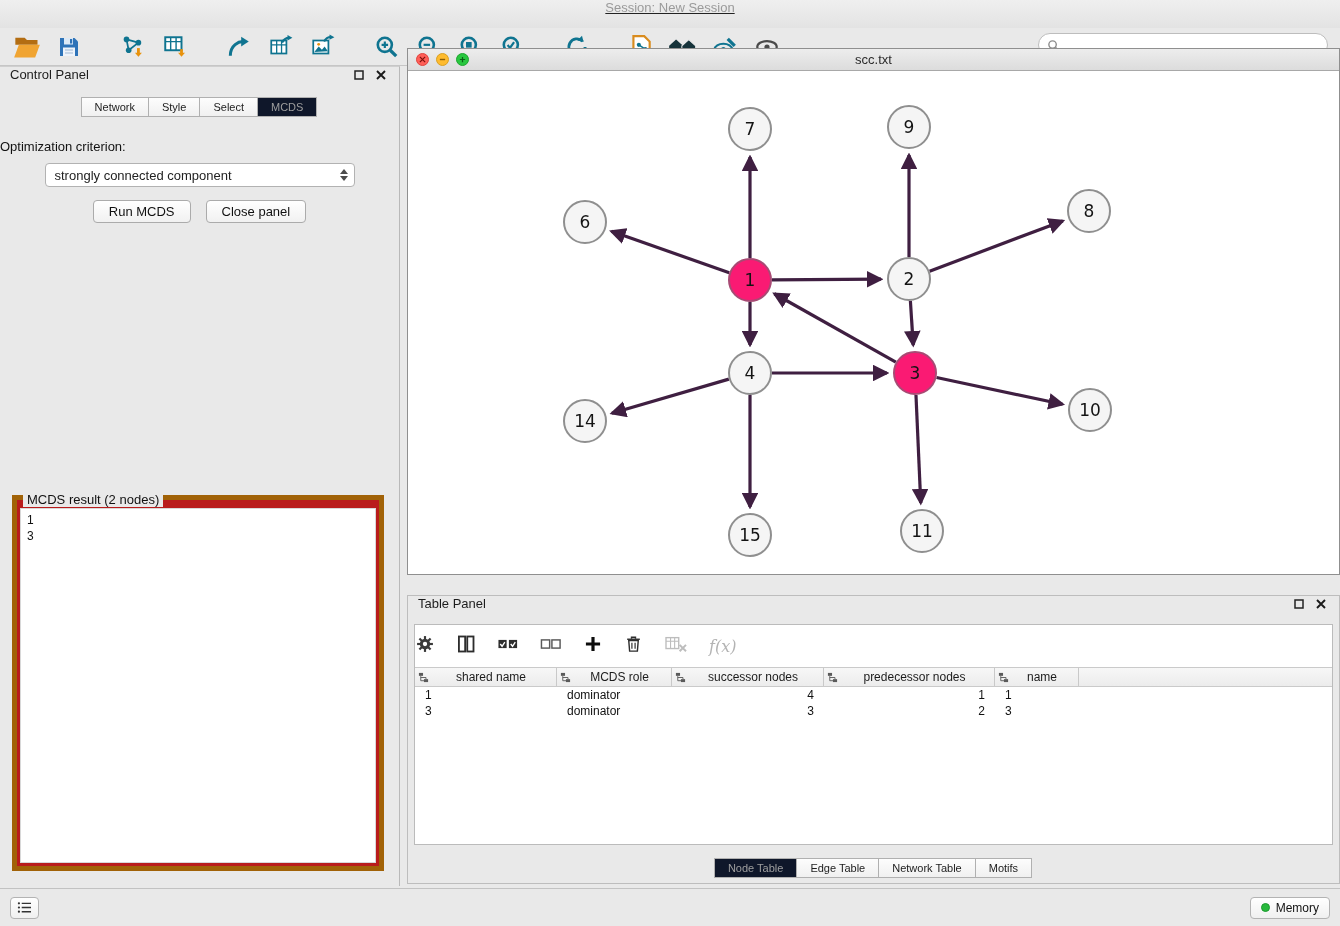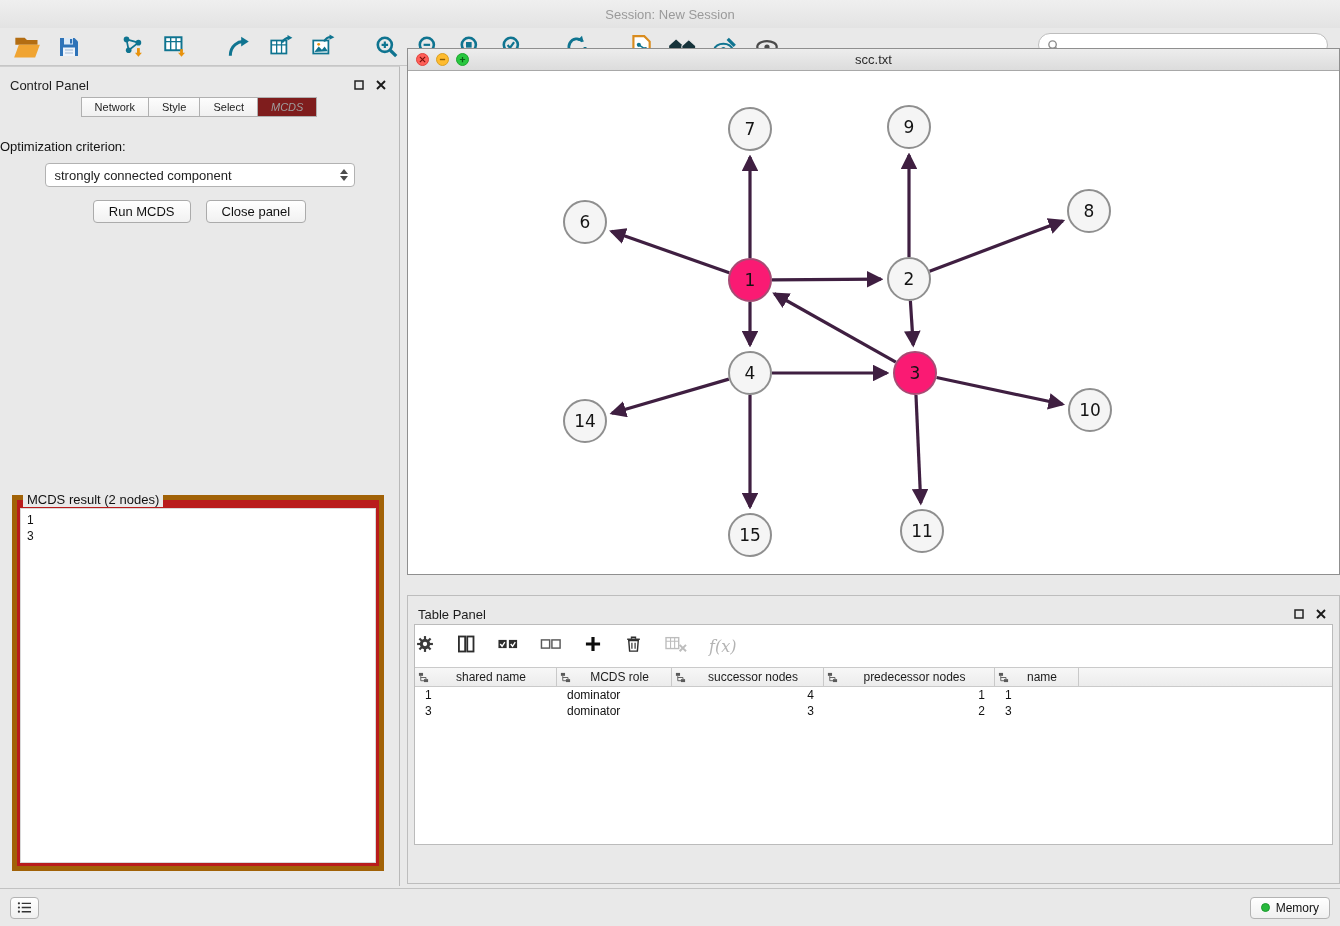--- a/index.html
+++ b/index.html
@@ -2,43 +2,43 @@
 <html><head>
 <meta charset="utf-8">
 <style>
   * { margin:0; padding:0; box-sizing:border-box; }
   html,body { width:1340px; height:926px; overflow:hidden; }
   body { font-family:"Liberation Sans", sans-serif; background:#e9e9e9; color:#222; user-select:none; }
   .app { position:relative; width:1340px; height:926px; }
 
   
   .titlebar { position:absolute; left:0; top:0; width:100%; height:28px;
-    background:linear-gradient(#efefef,#e3e3e3); display:flex; align-items:center; justify-content:center; }
+    background:linear-gradient(#efefef,#e3e3e3); display:flex; justify-content:center;text-decoration:underline; }
   .titlebar span { font-size:13px; color:#9a9a9a; }
 
   
   .toolbar { position:absolute; left:0; top:28px; width:100%; height:38px;
     display:flex; align-items:center; padding:0 10px; gap:8px; border-bottom:1px solid #c6c6c6; background:#e9e9e9; }
   .tbtn { width:34px; height:32px; display:flex; align-items:center; justify-content:center; border-radius:4px; cursor:default; }
   .tgap { width:14px; }
   .searchbox { position:absolute; right:12px; top:5px; width:290px; height:24px; background:#fff;
     border:1px solid #bdbdbd; border-radius:12px; display:flex; align-items:center; padding:0 8px; }
   .searchbox input { border:none; outline:none; flex:1; font-size:12px; background:transparent; font-family:"Liberation Sans",sans-serif; }
 
   
   .control-panel { position:absolute; left:0; top:66px; width:400px; bottom:40px;
     background:#e9e9e9; border-right:1px solid #b9b9b9; border-top:1px solid #cfcfcf; }
-  .panel-head { height:26px; display:flex; align-items:flex-end; padding:0 10px; }
+  .panel-head { height:26px; display:flex; align-items:flex-start; padding:0 10px; }
   .panel-head .ptitle { font-size:13px; color:#1d1d1d; }
   .panel-head .spacer { flex:1; }
   .wicon { width:16px; height:16px; display:flex; align-items:center; justify-content:center; margin-left:6px; cursor:default; }
   .tabrow { display:flex; justify-content:center; margin-top:4px; }
   .tab { font-size:11px; padding:3px 13px; border:1px solid #b0b0b0; margin-left:-1px;
     background:linear-gradient(#fdfdfd,#f0f0f0); color:#1d1d1d; cursor:default; white-space:nowrap; }
-  .tab.active { background:#7f1d1d; color:#9e9e9e;font-style:italic; }
+  .tab.active { background:#0f172a; color:#9e9e9e; }
   .opt-label { font-size:13px; margin-top:22px; color:#111; }
   .dropdown { width:310px; height:24px; margin:9px auto 0 auto; background:#fff; border:1px solid #b2b2b2;
     border-radius:4px; display:flex; align-items:center; padding:0 6px 0 9px; font-size:13px; cursor:default; }
   .dropdown .dval { flex:1; }
   .stepper { display:flex; flex-direction:column; align-items:center; gap:2px; }
   .tri-up { width:0; height:0; border-left:4px solid transparent; border-right:4px solid transparent; border-bottom:5px solid #4c4c4c; }
   .tri-dn { width:0; height:0; border-left:4px solid transparent; border-right:4px solid transparent; border-top:5px solid #4c4c4c; }
   .btnrow { display:flex; justify-content:center; gap:15px; margin-top:13px; }
   .pbtn { font-size:13px; padding:3px 15px; border:1px solid #ababab; border-radius:4px;
     background:linear-gradient(#ffffff,#f1f1f1); color:#111; cursor:default; font-family:"Liberation Sans",sans-serif; }
@@ -493,20 +493,26 @@
         <div class="trow">
           <div class="td c0">3</div>
           <div class="td c1">dominator</div>
           <div class="td c2 alr">3</div>
           <div class="td c3 alr">2</div>
           <div class="td c4">3</div>
         </div>
       </div>
     </div>
 
+    <div class="btabs">
+      <div class="tab active">Node Table</div>
+      <div class="tab">Edge Table</div>
+      <div class="tab">Network Table</div>
+      <div class="tab">Motifs</div>
+    </div>
   </div>
 
   <div class="statusbar">
     <div class="sbtn">
       <svg width="15" height="13" viewBox="0 0 16 14">
         <circle cx="2" cy="2.5" r="1.2" fill="#333"></circle>
           <circle cx="2" cy="7" r="1.2" fill="#333"></circle>
           <circle cx="2" cy="11.5" r="1.2" fill="#333"></circle>
         <path d="M5 2.5h10M5 7h10M5 11.5h10" stroke="#333" stroke-width="1.5"></path>
       </svg>

